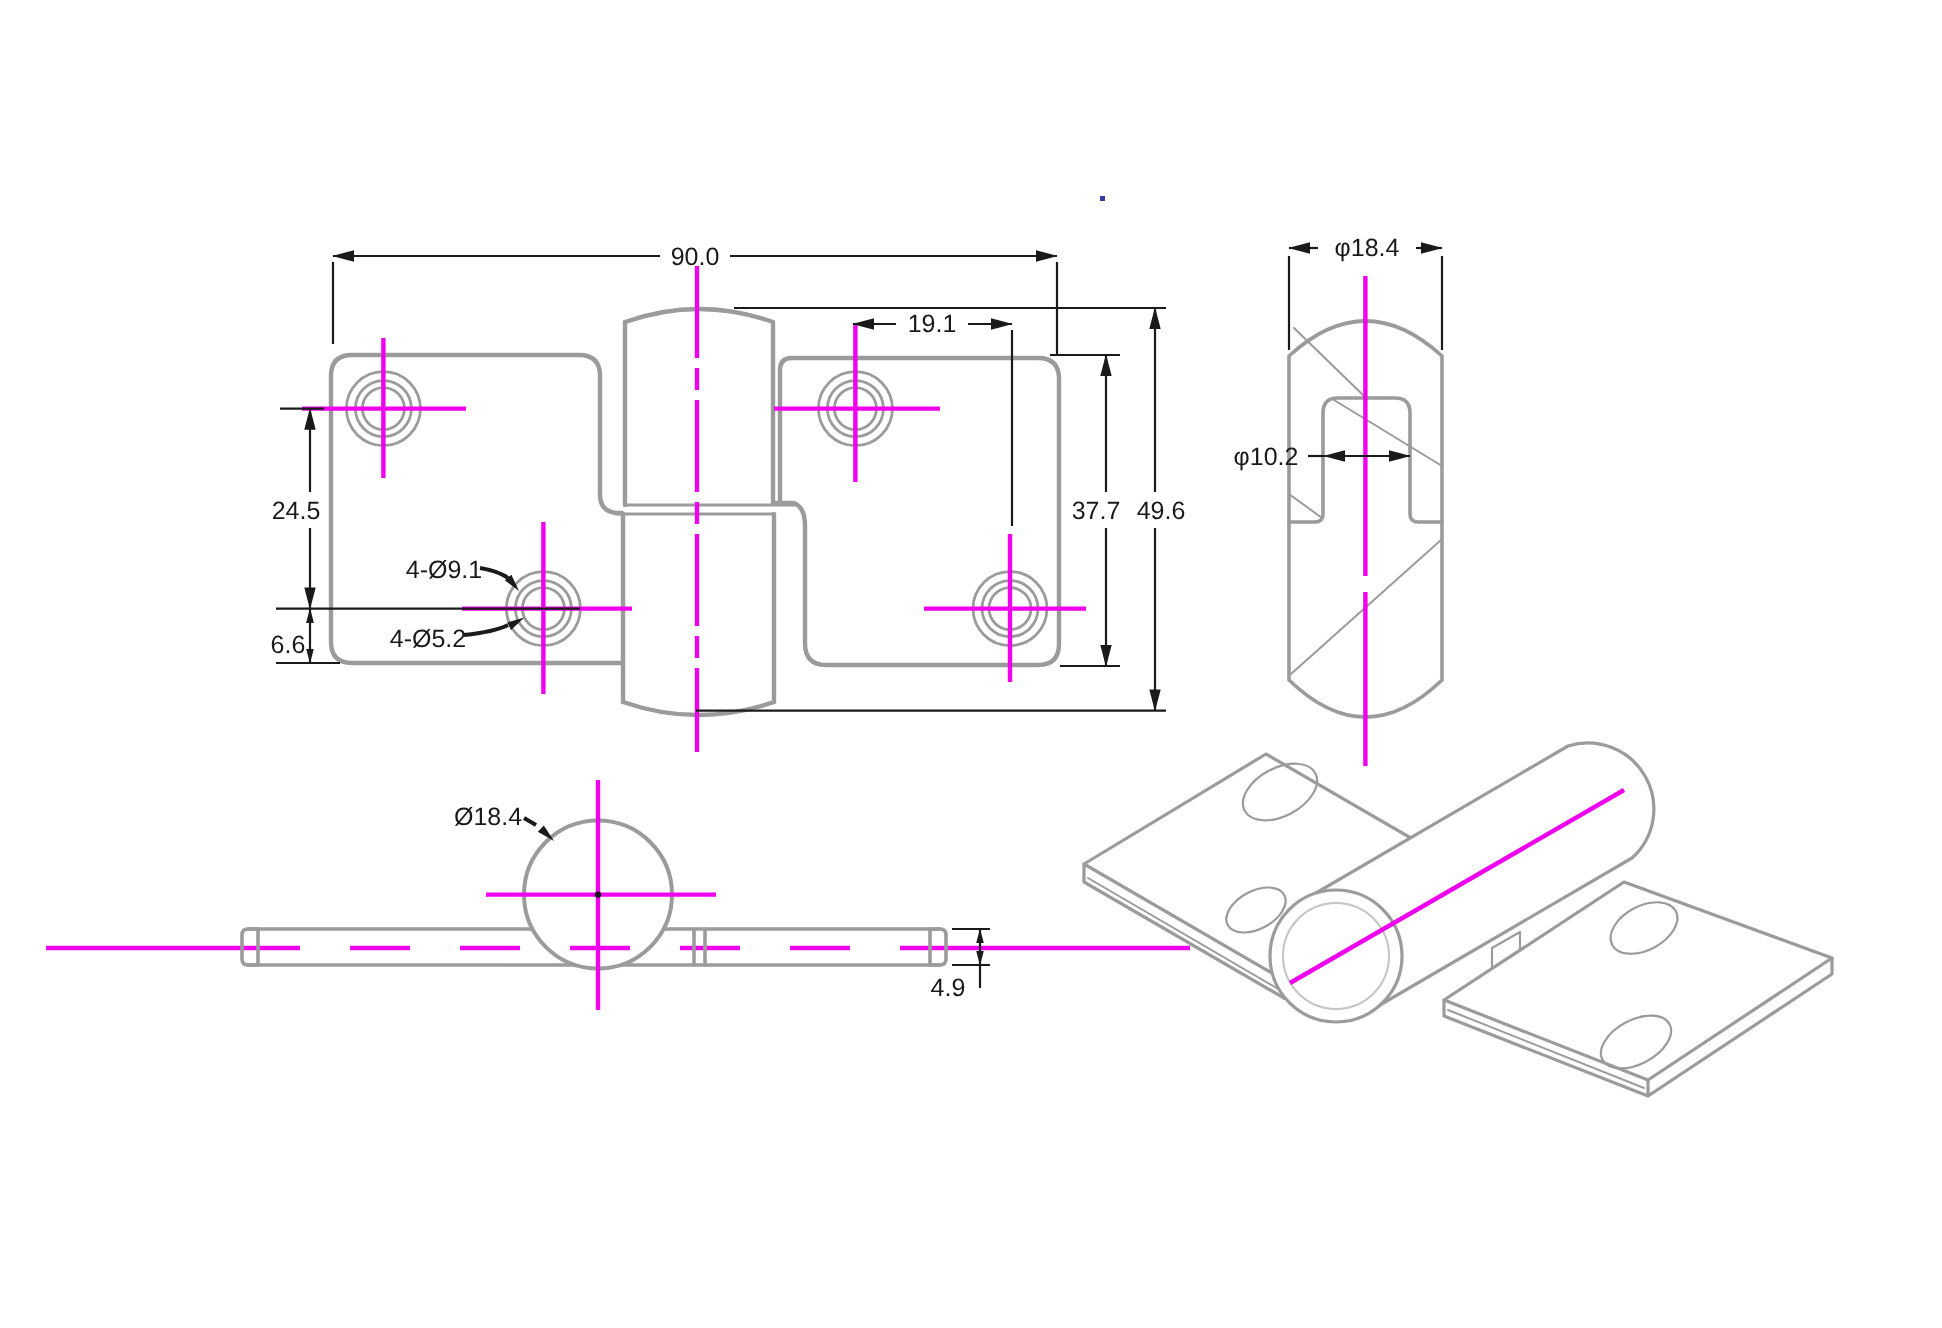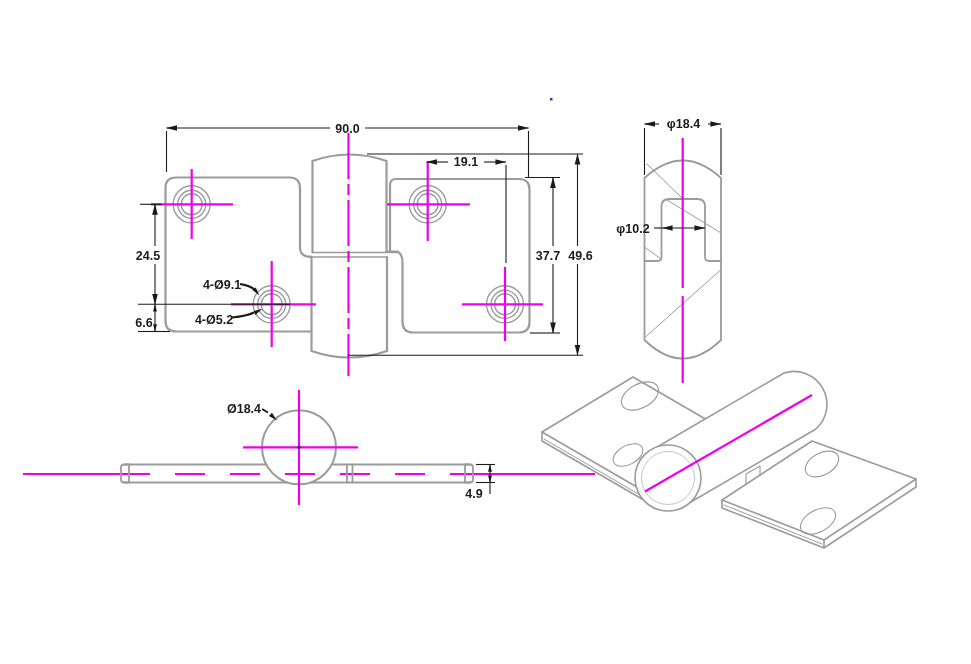--- a/index.html
+++ b/index.html
@@ -1,17 +1,17 @@
 <!DOCTYPE html>
 <html><head>
 <meta charset="utf-8">
 <style>
   html,body{margin:0;padding:0;background:#fff;}
   #canvas{position:relative;width:971px;height:664px;background:#fff;overflow:hidden;
-          font-family:"Liberation Sans", sans-serif;font-weight:bold;}
+          font-family:"Liberation Sans", sans-serif;}
   svg{position:absolute;left:0;top:0;}
   text{font-family:"Liberation Sans", sans-serif;font-size:12.5px;fill:#1a1a1a;}
 </style>
 </head>
 <body>
 
 <div id="canvas">
 <svg width="971" height="664" viewBox="0 0 971 664">
   <defs>
     <marker id="ar" viewBox="0 0 10 6" refX="9.6" refY="3" markerWidth="11" markerHeight="6.6" orient="auto-start-reverse" markerUnits="userSpaceOnUse">

